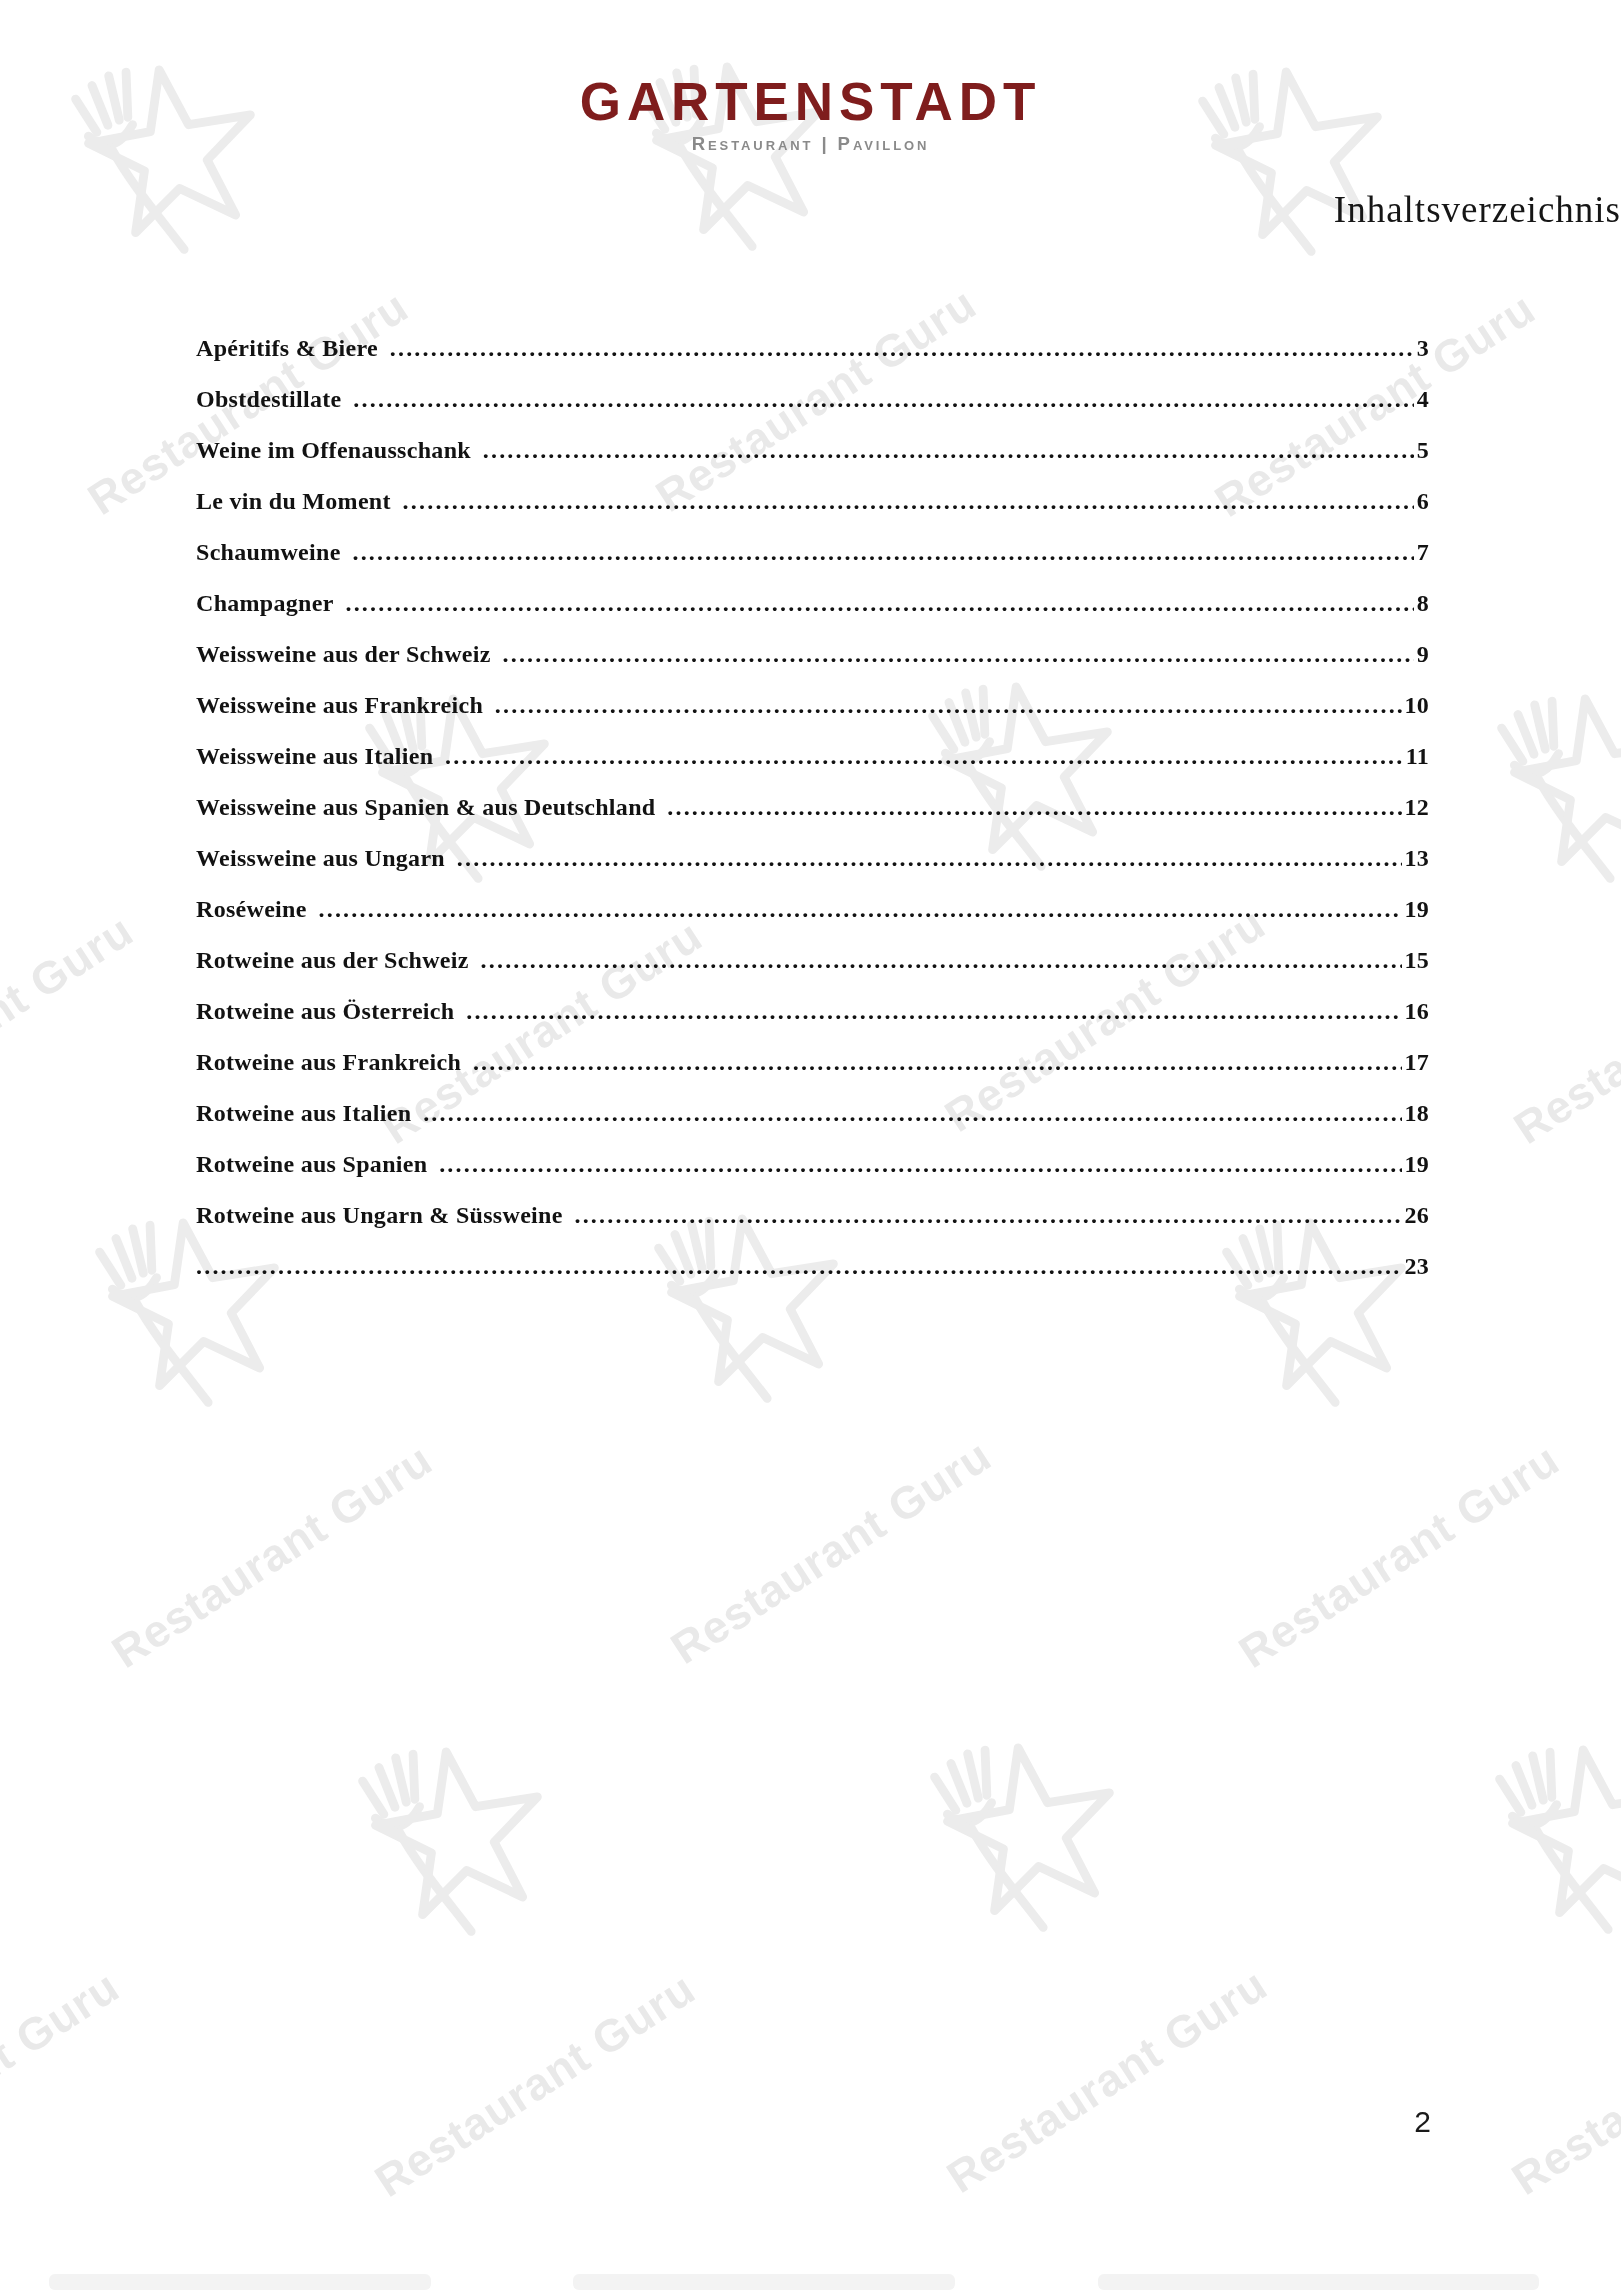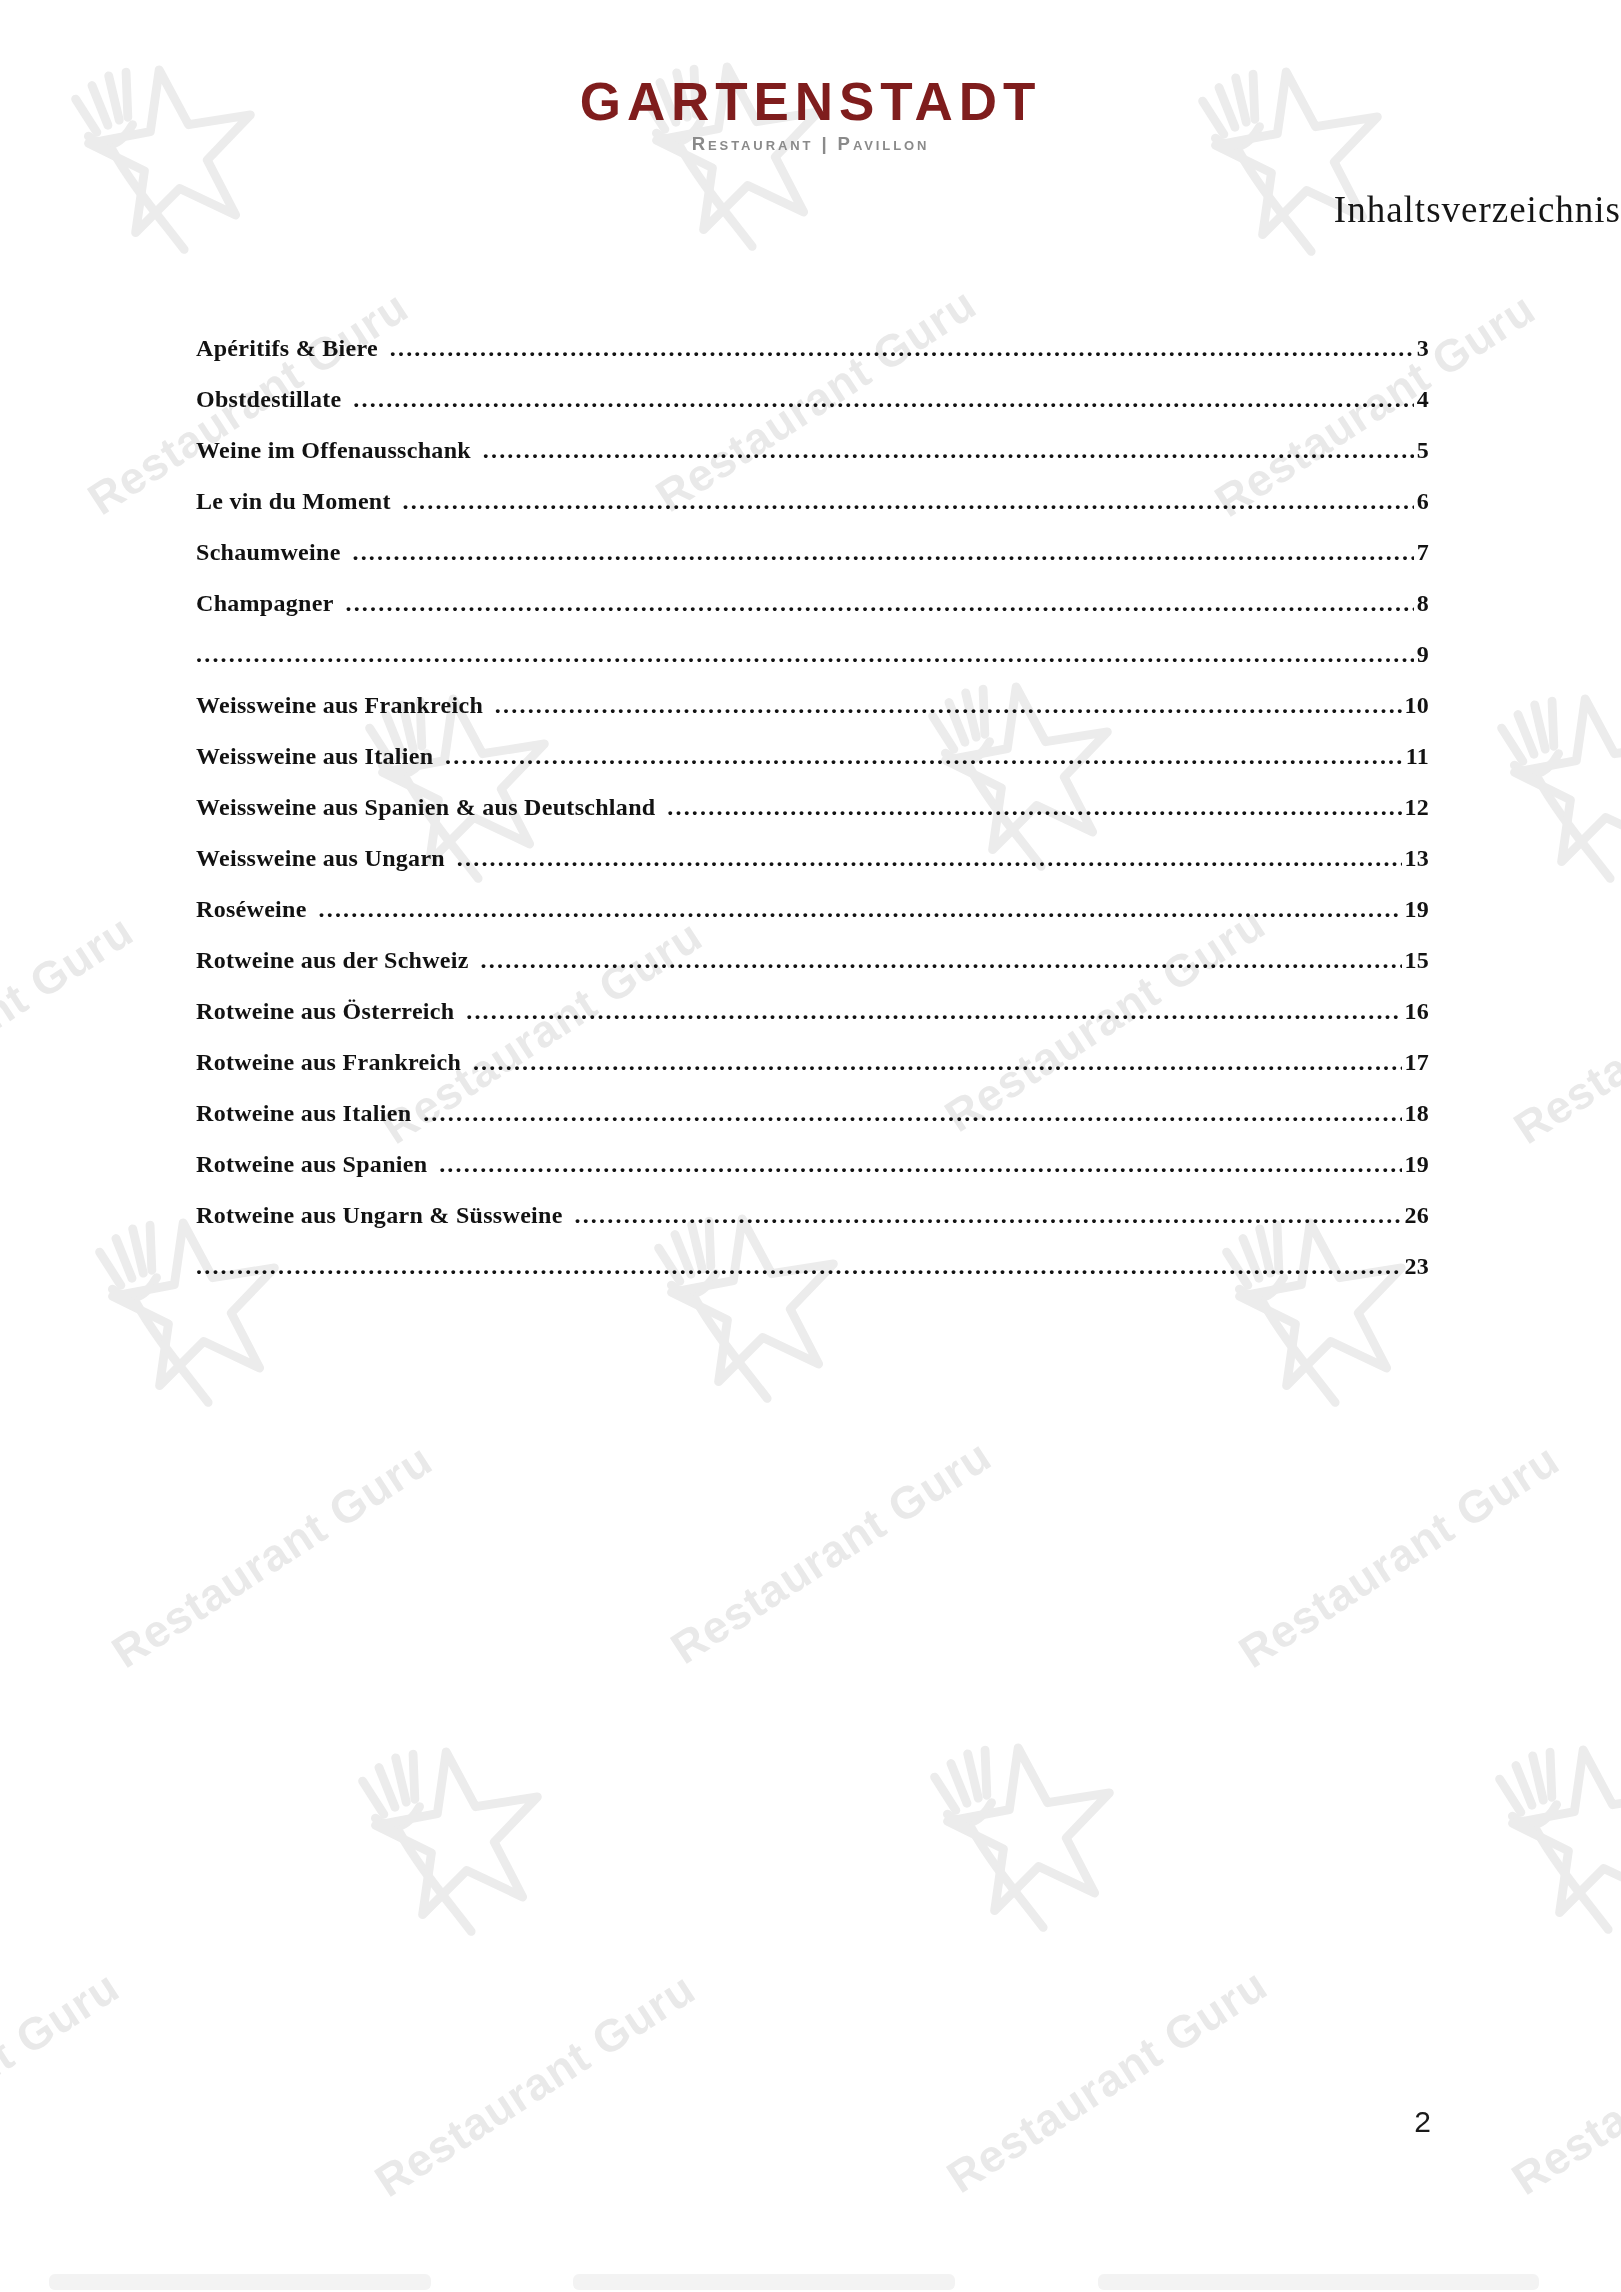--- a/index.html
+++ b/index.html
@@ -312,20 +312,21 @@
     <span class="toc-page">7</span>
   </div>
 
   <div class="toc-row">
     <span class="toc-label">Champagner</span>
     <span class="toc-dots">............................................................................................................................................................................................................................</span>
     <span class="toc-page">8</span>
   </div>
 
   <div class="toc-row">
+    <span class="toc-label">Weissweine aus der Schweiz</span>
     <span class="toc-dots">............................................................................................................................................................................................................................</span>
     <span class="toc-page">9</span>
   </div>
 
   <div class="toc-row">
     <span class="toc-label">Weissweine aus Frankreich</span>
     <span class="toc-dots">............................................................................................................................................................................................................................</span>
     <span class="toc-page">10</span>
   </div>
 

